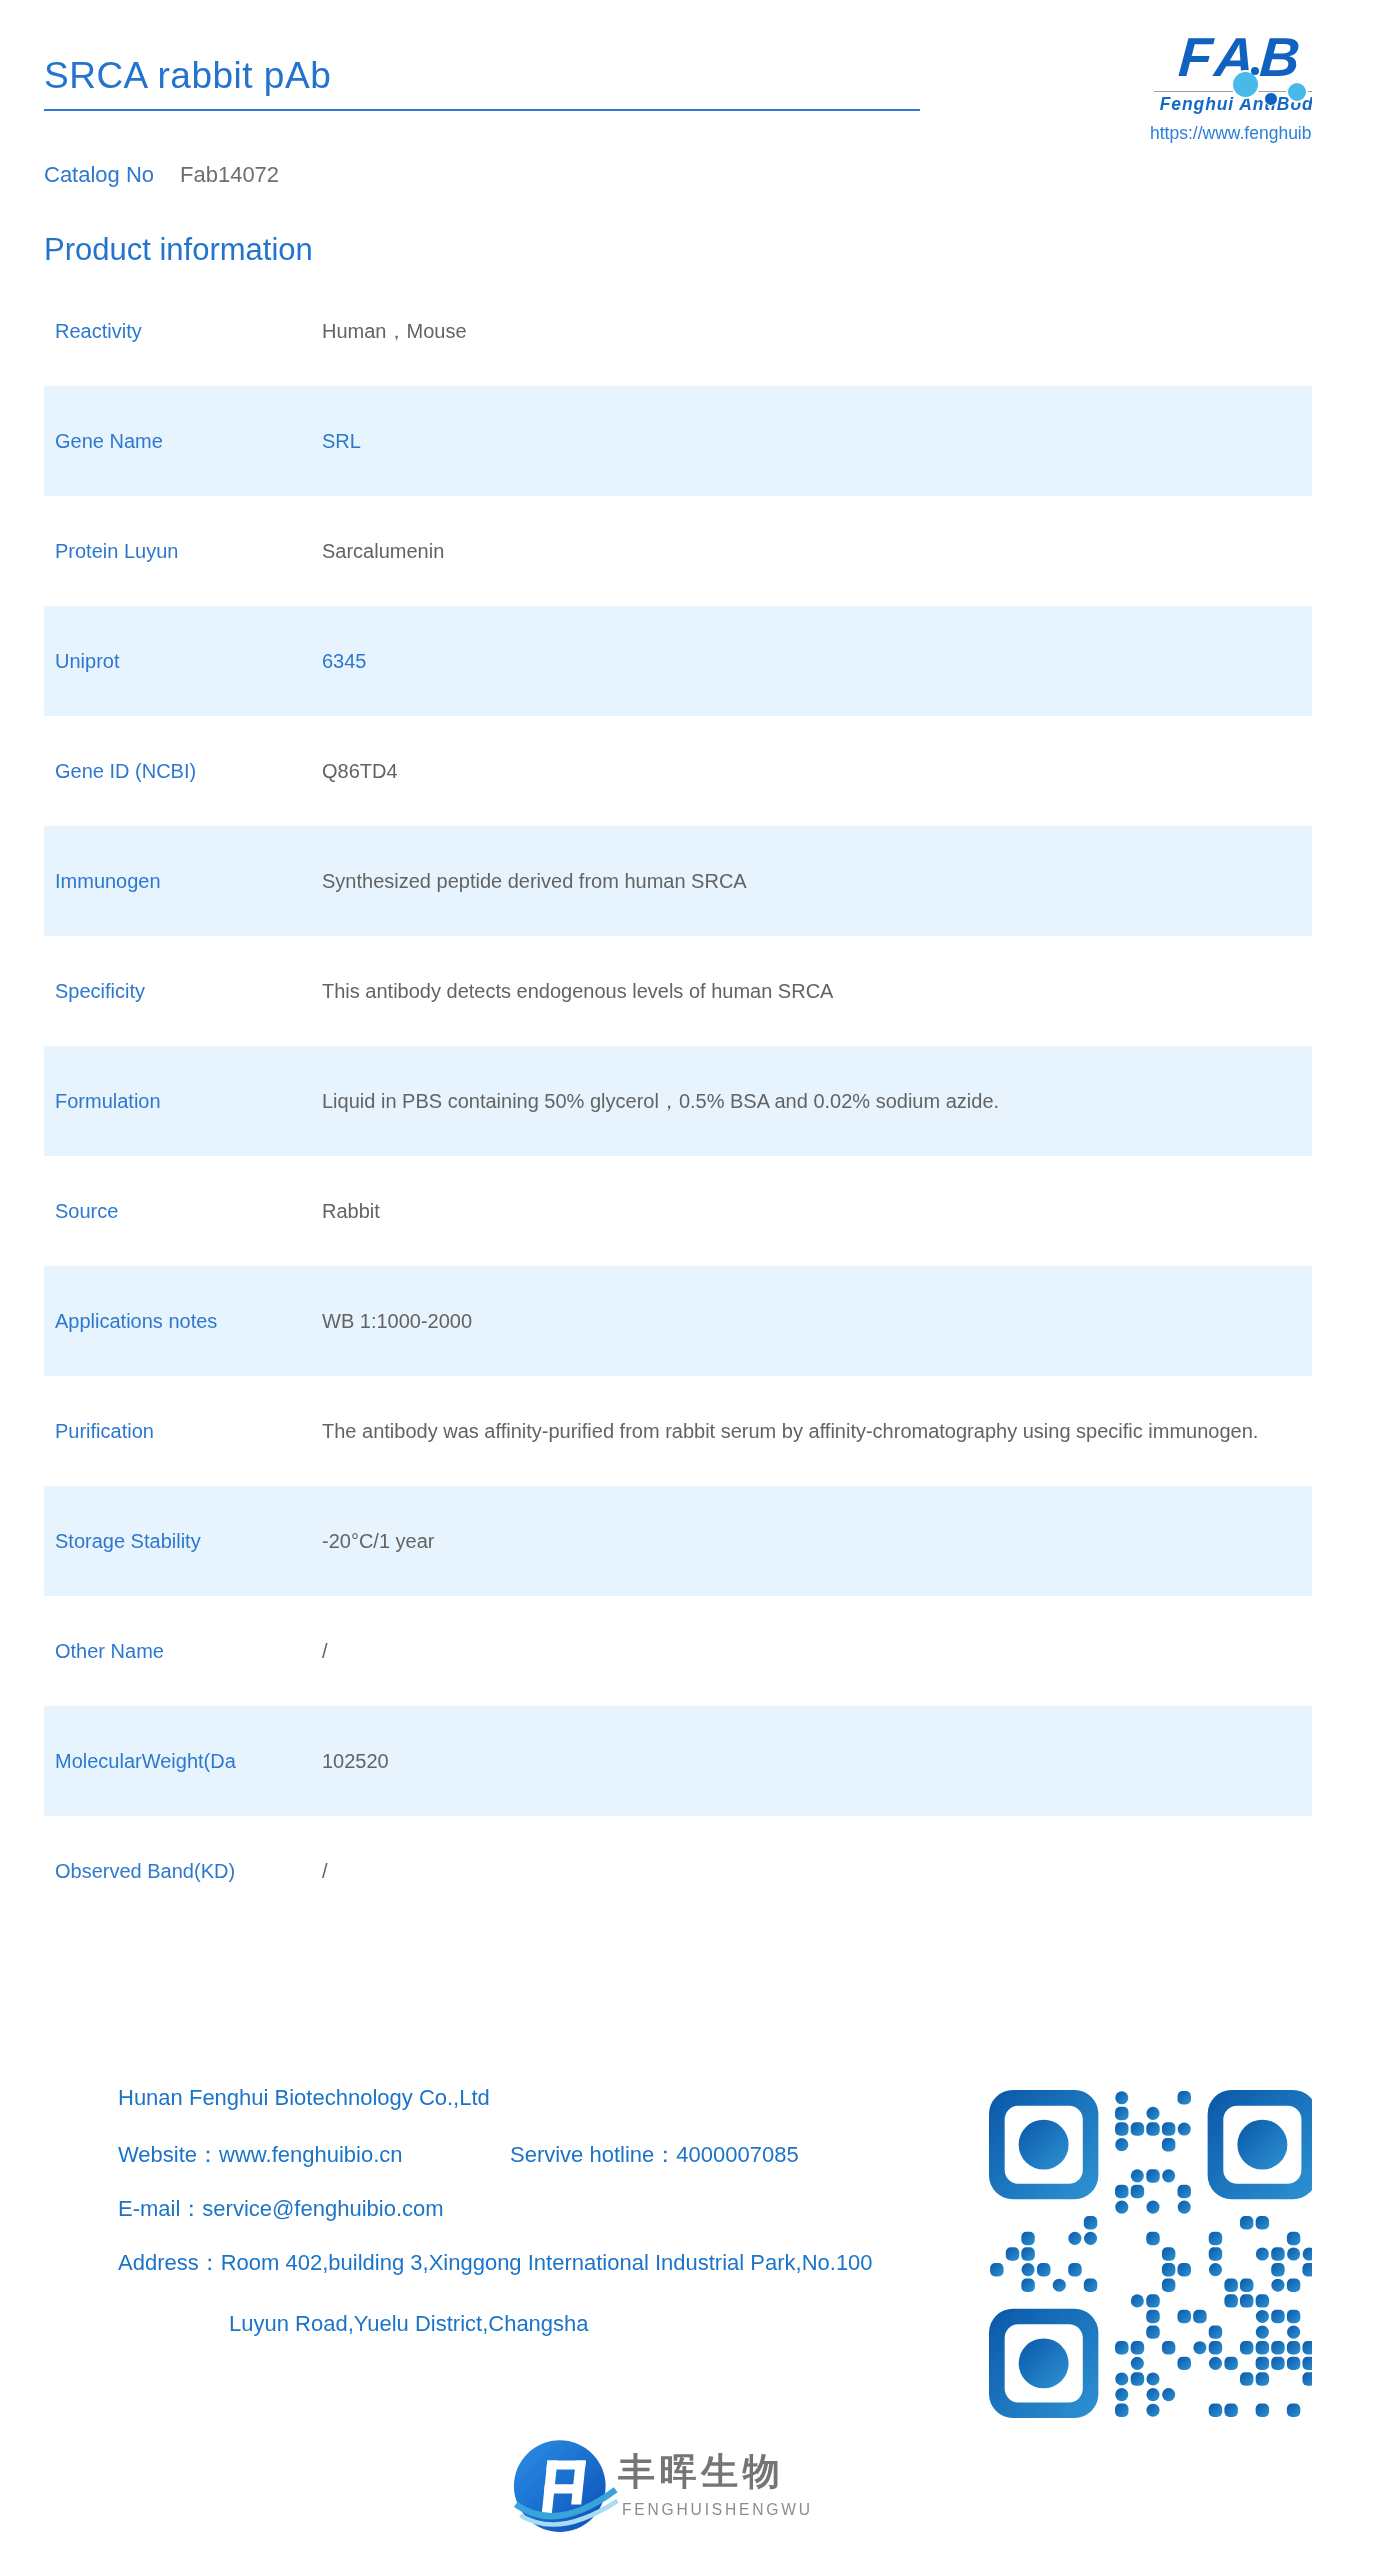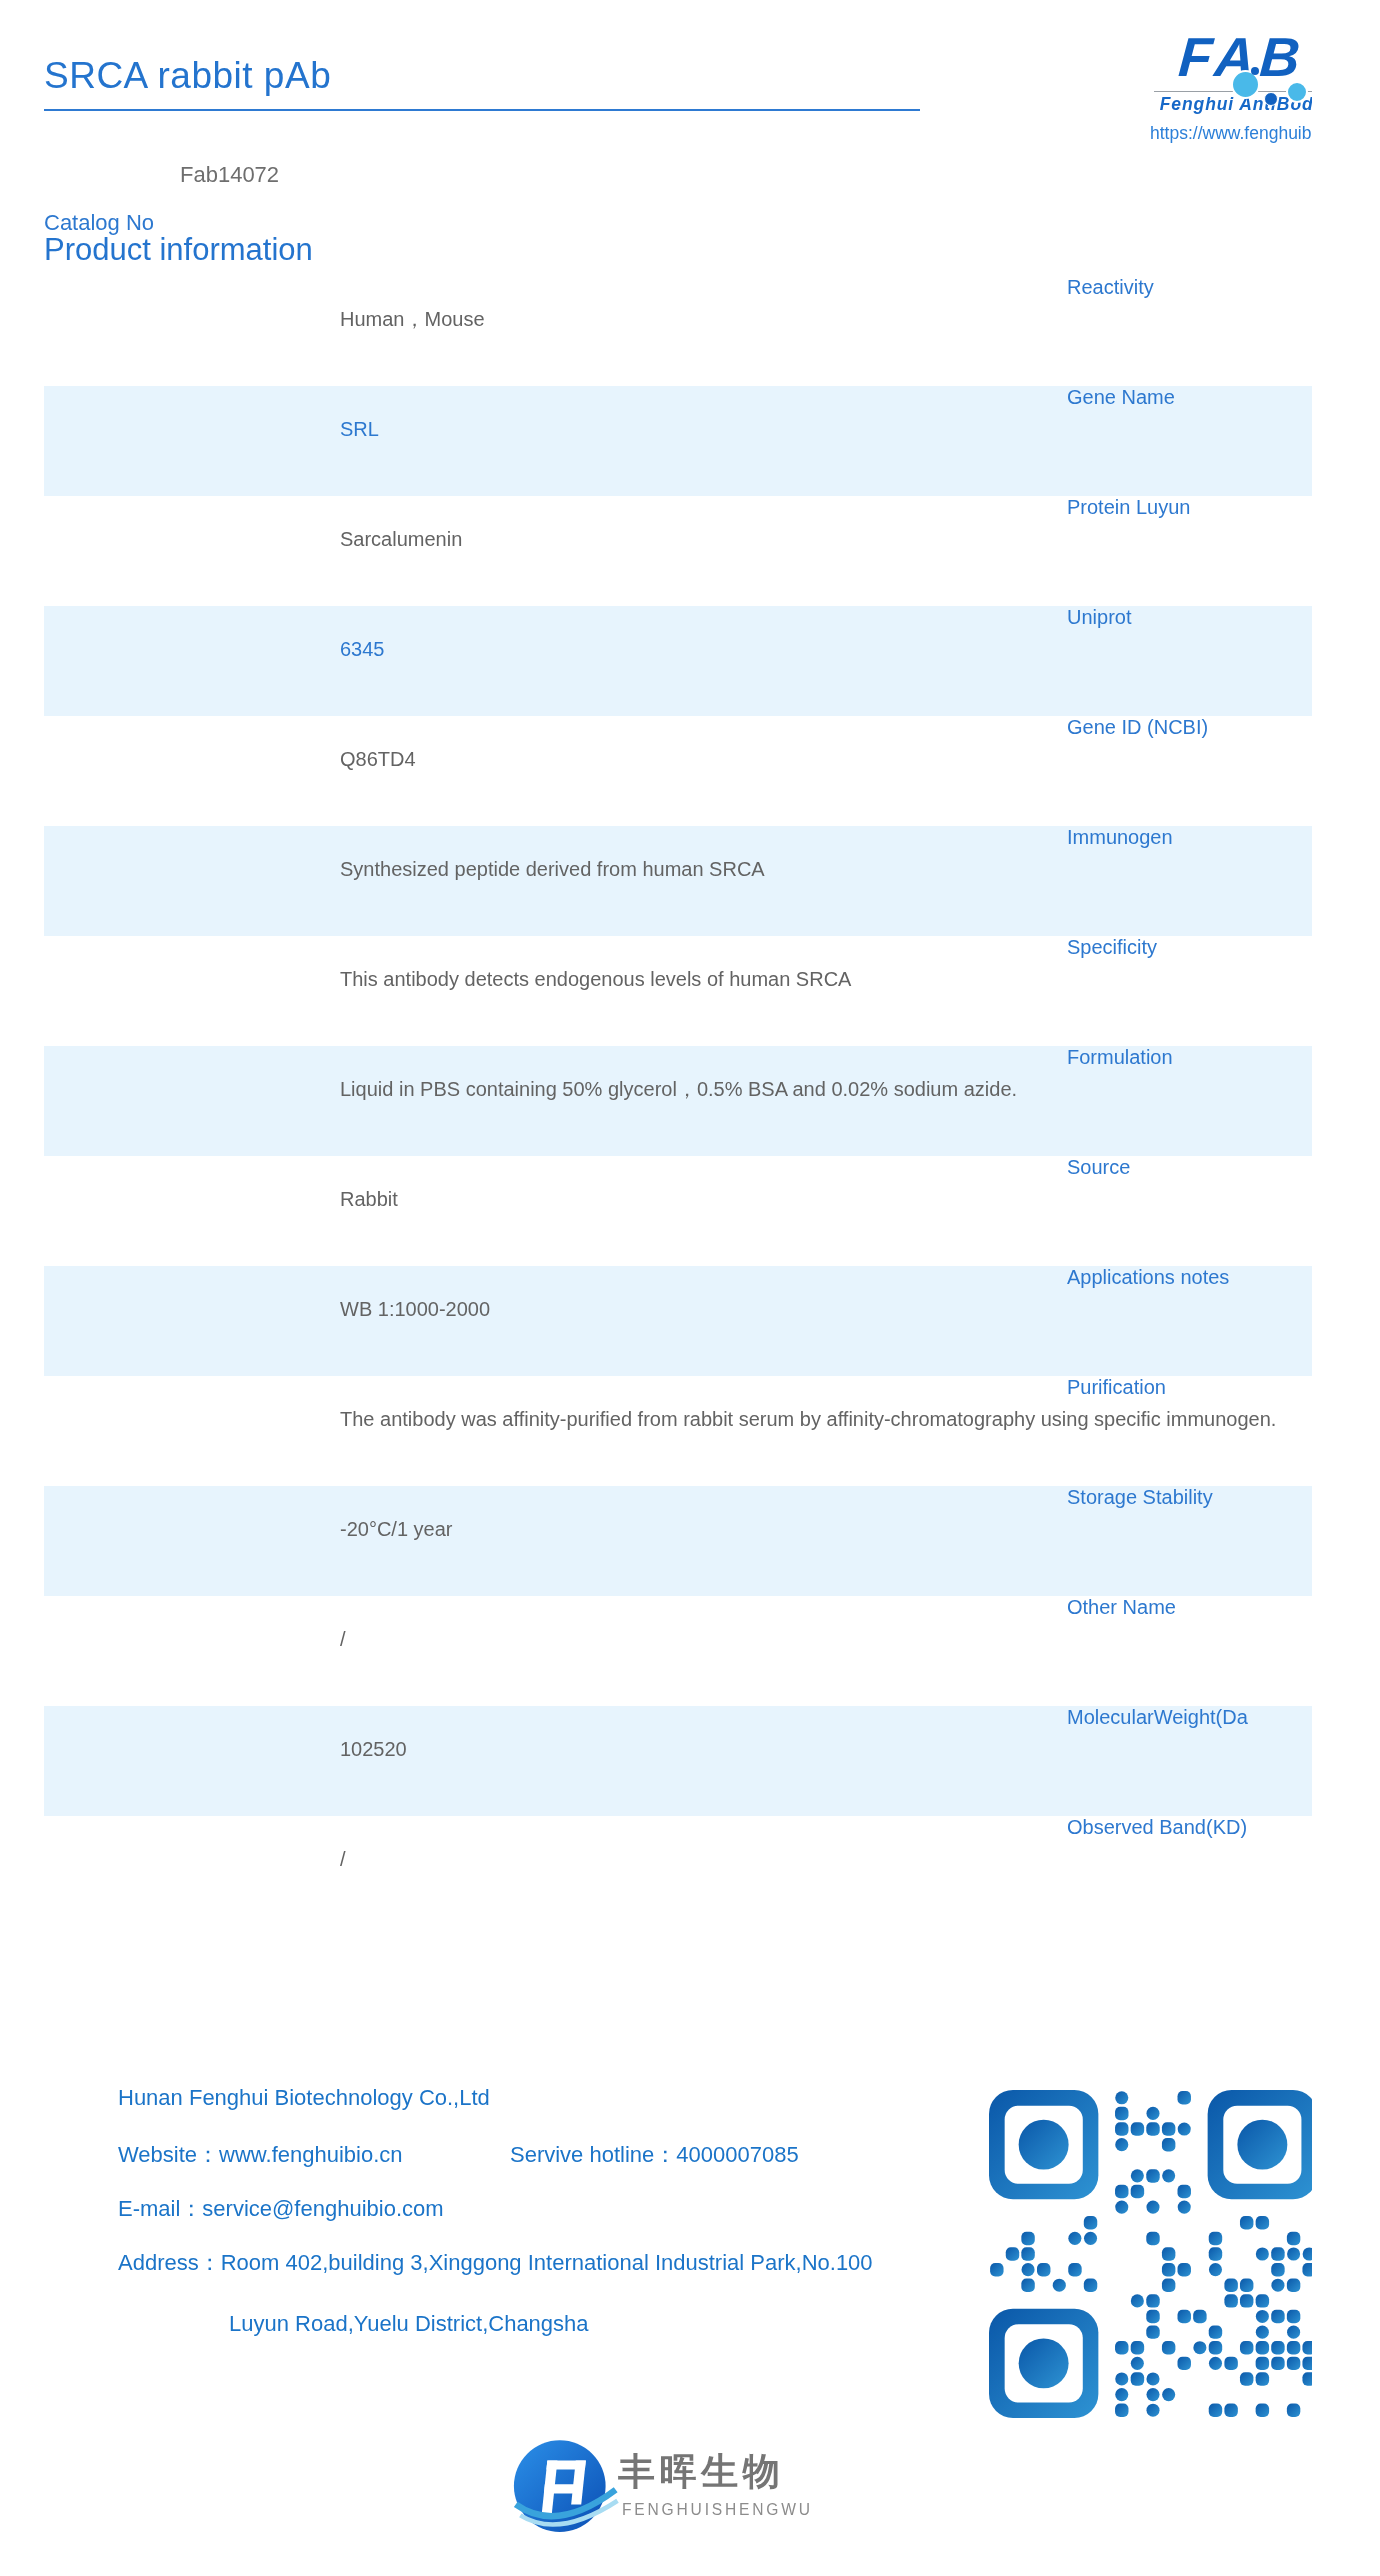--- a/index.html
+++ b/index.html
@@ -4,21 +4,21 @@
 <style>
   html,body{margin:0;padding:0;background:#ffffff;}
   *{box-sizing:border-box;}
   .page{
     position:relative;width:1312px;height:2576px;background:#fff;overflow:hidden;
     font-family:"Liberation Sans","DejaVu Sans",sans-serif;
   }
   
   .doc-title{position:absolute;left:44px;top:55px;font-size:37px;font-weight:500;color:#2474ce;letter-spacing:0.5px;}
   .title-rule{position:absolute;left:44px;top:109px;width:876px;height:1.8px;background:#2e7ad2;}
-  .catalog-label{position:absolute;left:44px;top:162px;font-size:22px;color:#2d78cf;margin-top:48px;}
+  .catalog-label{position:absolute;left:44px;top:162px;font-size:22px;color:#2d78cf;}
   .catalog-value{position:absolute;left:180px;top:162px;font-size:22px;color:#6e6e6e;}
 
   
   .fab-logo{position:absolute;left:1150px;top:28px;width:184px;}
   .fab-word{position:relative;font-size:55px;line-height:59px;font-weight:800;font-style:italic;
     color:#1161c0;letter-spacing:5.5px;transform:skewX(-4deg);text-align:center;}
   .mol{position:absolute;border-radius:50%;}
   .mol-big{left:81px;top:42px;width:29px;height:29px;background:#49b9e9;border:2.8px solid #fff;}
   .mol-small{left:136px;top:53px;width:22px;height:22px;background:#49b9e9;border:2.8px solid #fff;}
   .mol-dark{left:114px;top:64px;width:14px;height:14px;background:#1161c0;border:1.8px solid #fff;}
@@ -26,21 +26,21 @@
   .logo-divider{margin:3.7px auto 0 auto;width:177px;height:0.9px;background:#9aa0a6;}
   .logo-tagline{margin-top:2.8px;text-align:center;font-size:17.5px;font-weight:700;font-style:italic;color:#1668c8;letter-spacing:0.9px;}
   .logo-url{margin-top:7.4px;text-align:center;font-size:17.5px;color:#2b7fd8;}
 
   
   .section-title{position:absolute;left:44px;top:232px;font-size:31px;color:#2474ce;}
   .section-rule{position:absolute;left:44px;top:280px;width:283px;height:2.8px;background:#2e7ad2;}
 
   
   .product-table{position:absolute;left:44px;top:276px;width:1290px;}
-  .trow{display:flex;align-items:flex-end;width:100%;height:110px;background:#fff;flex-direction:column;}
+  .trow{display:flex;align-items:center;width:100%;height:110px;background:#fff;}
   .trow:nth-child(even){background:#e7f4fd;}
   .tlabel{width:278px;padding-left:11px;font-size:20px;color:#2d78cf;flex:none;}
   .tvalue{width:994px;font-size:20px;color:#636363;line-height:40px;}
   .tvalue.v-blue{color:#2d78cf;}
 
   
   .f-line{position:absolute;left:74px;font-size:22px;color:#1b74c8;white-space:nowrap;margin-left:44px;}
   .f-hotline{position:absolute;left:392px;top:0;}
   .qr-wrap{position:absolute;left:989px;top:2090px;width:328px;height:328px;}
 

